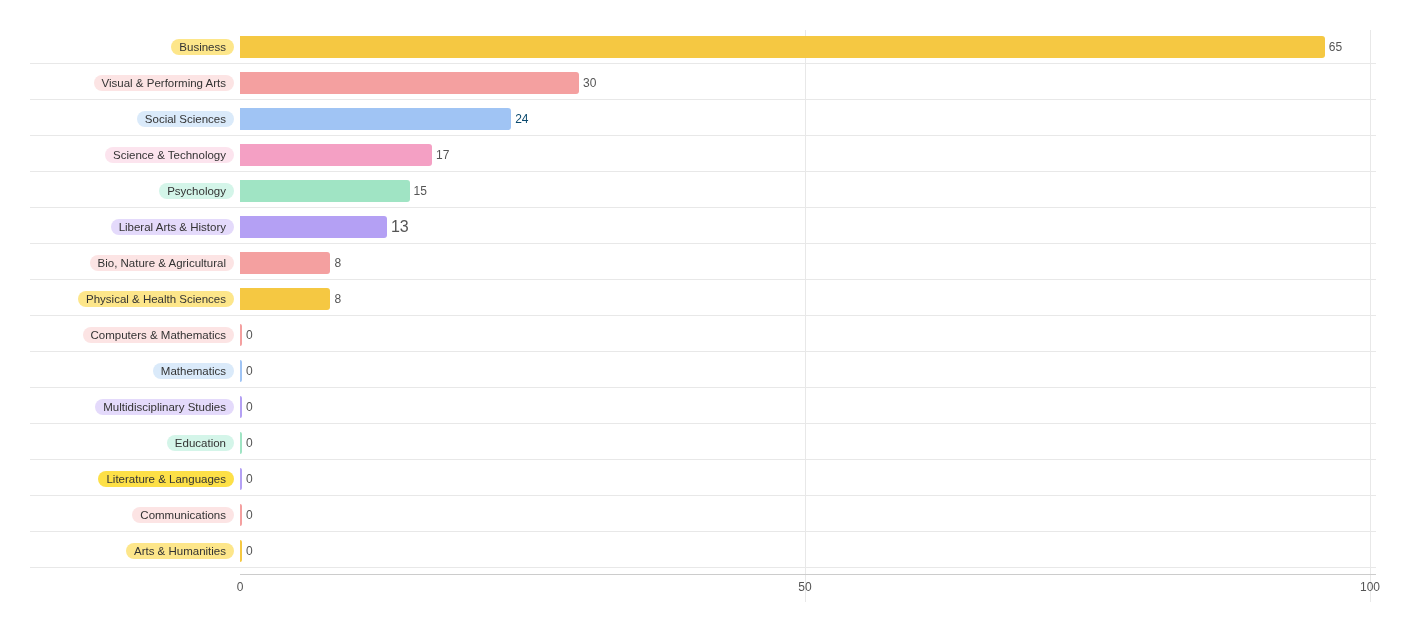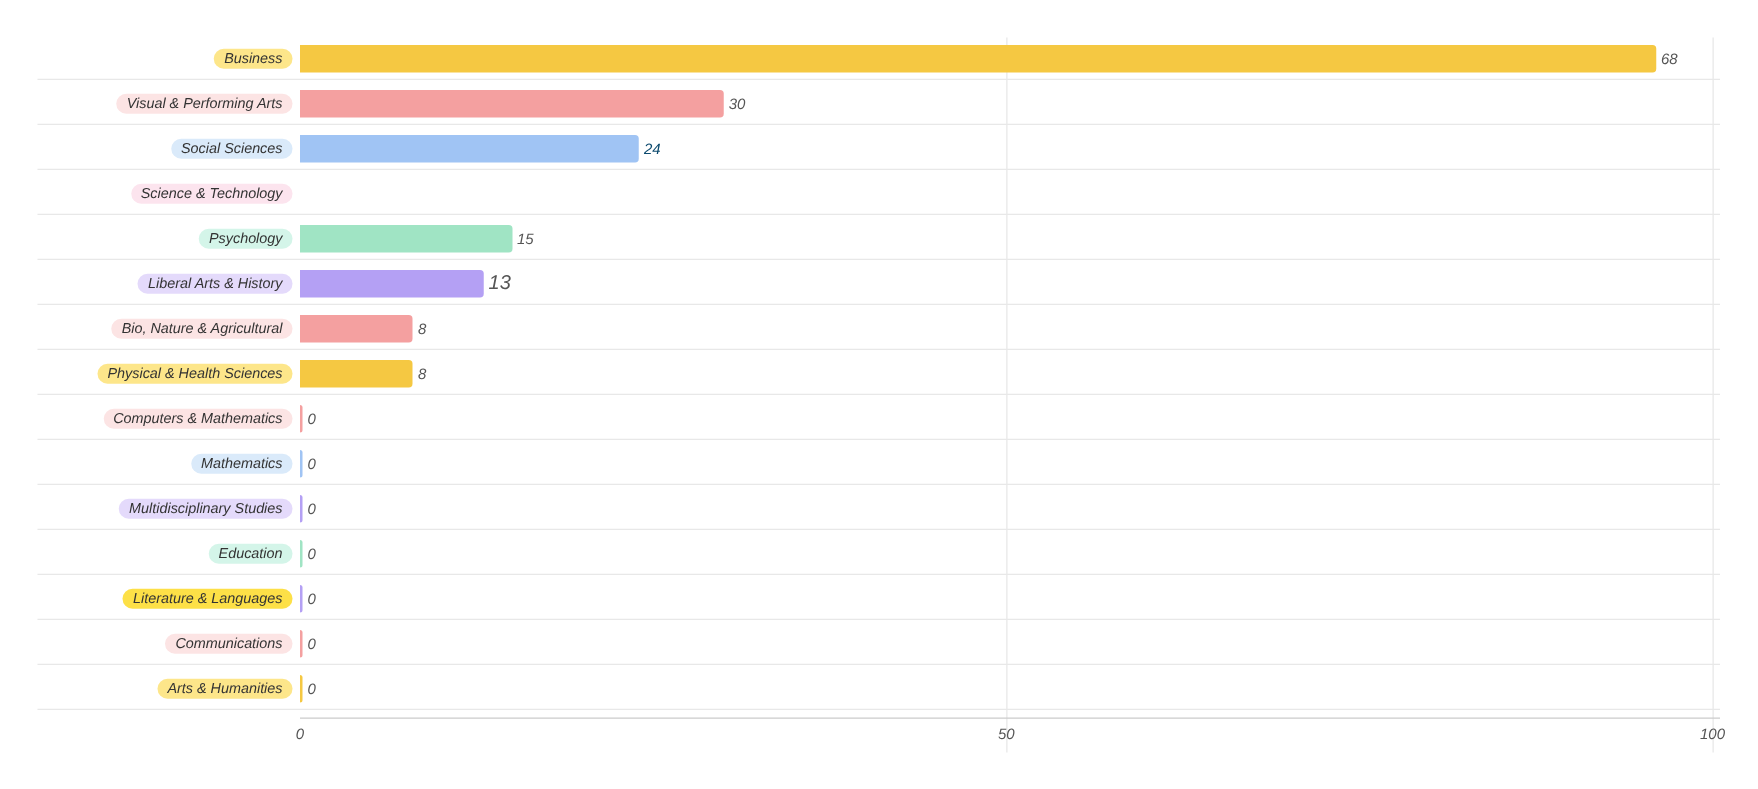--- a/index.html
+++ b/index.html
@@ -20,21 +20,20 @@
     }
     .source-line {
       text-align: right;
       font-size: 12px;
       color: #666;
       margin-bottom: 10px;
     }
     .chart-area {
       position: relative;
       width: 100%;
-      font-style: italic;
     }
     .bar-row {
       display: flex;
       align-items: center;
       margin-bottom: 2px;
       height: 34px;
       border-bottom: 1px solid #e8e8e8;
     }
     .bar-label {
       width: 210px;
@@ -124,21 +123,21 @@
       <div class="bg-line" style="left: 1130px;"></div>
     </div>
     <div id="bars-container">
       <div class="bar-row">
     <div class="bar-label">
       <span class="bar-label-pill" style="background:#fde68a;">Business</span>
     </div>
     <div class="bar-container">
       <div class="bar" style="width:1084.8px; background:#f5c842;">
       </div>
-      <span class="bar-value" style="left:1088.8px; position:absolute; top:50%; transform:translateY(-50%); font-size:12px; color:#555;">68</span>
+      <span class="bar-value" style="left:1088.8px; position:absolute; top:50%; transform:translateY(-50%); font-size:12px; color:#555;">65</span>
     </div>
   </div>
       <div class="bar-row">
     <div class="bar-label">
       <span class="bar-label-pill" style="background:#fce4e4;">Visual &amp; Performing Arts</span>
     </div>
     <div class="bar-container">
       <div class="bar" style="width:339px; background:#f4a0a0;">
       </div>
       <span class="bar-value" style="left:343px; position:absolute; top:50%; transform:translateY(-50%); font-size:12px; color:#555;">30</span>
@@ -150,20 +149,25 @@
     </div>
     <div class="bar-container">
       <div class="bar" style="width:271.2px; background:#a0c4f4;">
       </div>
       <span class="bar-value" style="left:275.2px; position:absolute; top:50%; transform:translateY(-50%); font-size:12px; color:#0c4a6e;">24</span>
     </div>
   </div>
       <div class="bar-row">
     <div class="bar-label">
       <span class="bar-label-pill" style="background:#fce4ee;">Science &amp; Technology</span>
+    </div>
+    <div class="bar-container">
+      <div class="bar" style="width:192.10000000000002px; background:#f4a0c4;">
+      </div>
+      <span class="bar-value" style="left:196.10000000000002px; position:absolute; top:50%; transform:translateY(-50%); font-size:12px; color:#555;">17</span>
     </div>
   </div>
       <div class="bar-row">
     <div class="bar-label">
       <span class="bar-label-pill" style="background:#d4f5e9;">Psychology</span>
     </div>
     <div class="bar-container">
       <div class="bar" style="width:169.5px; background:#a0e4c4;">
       </div>
       <span class="bar-value" style="left:173.5px; position:absolute; top:50%; transform:translateY(-50%); font-size:12px; color:#555;">15</span>

